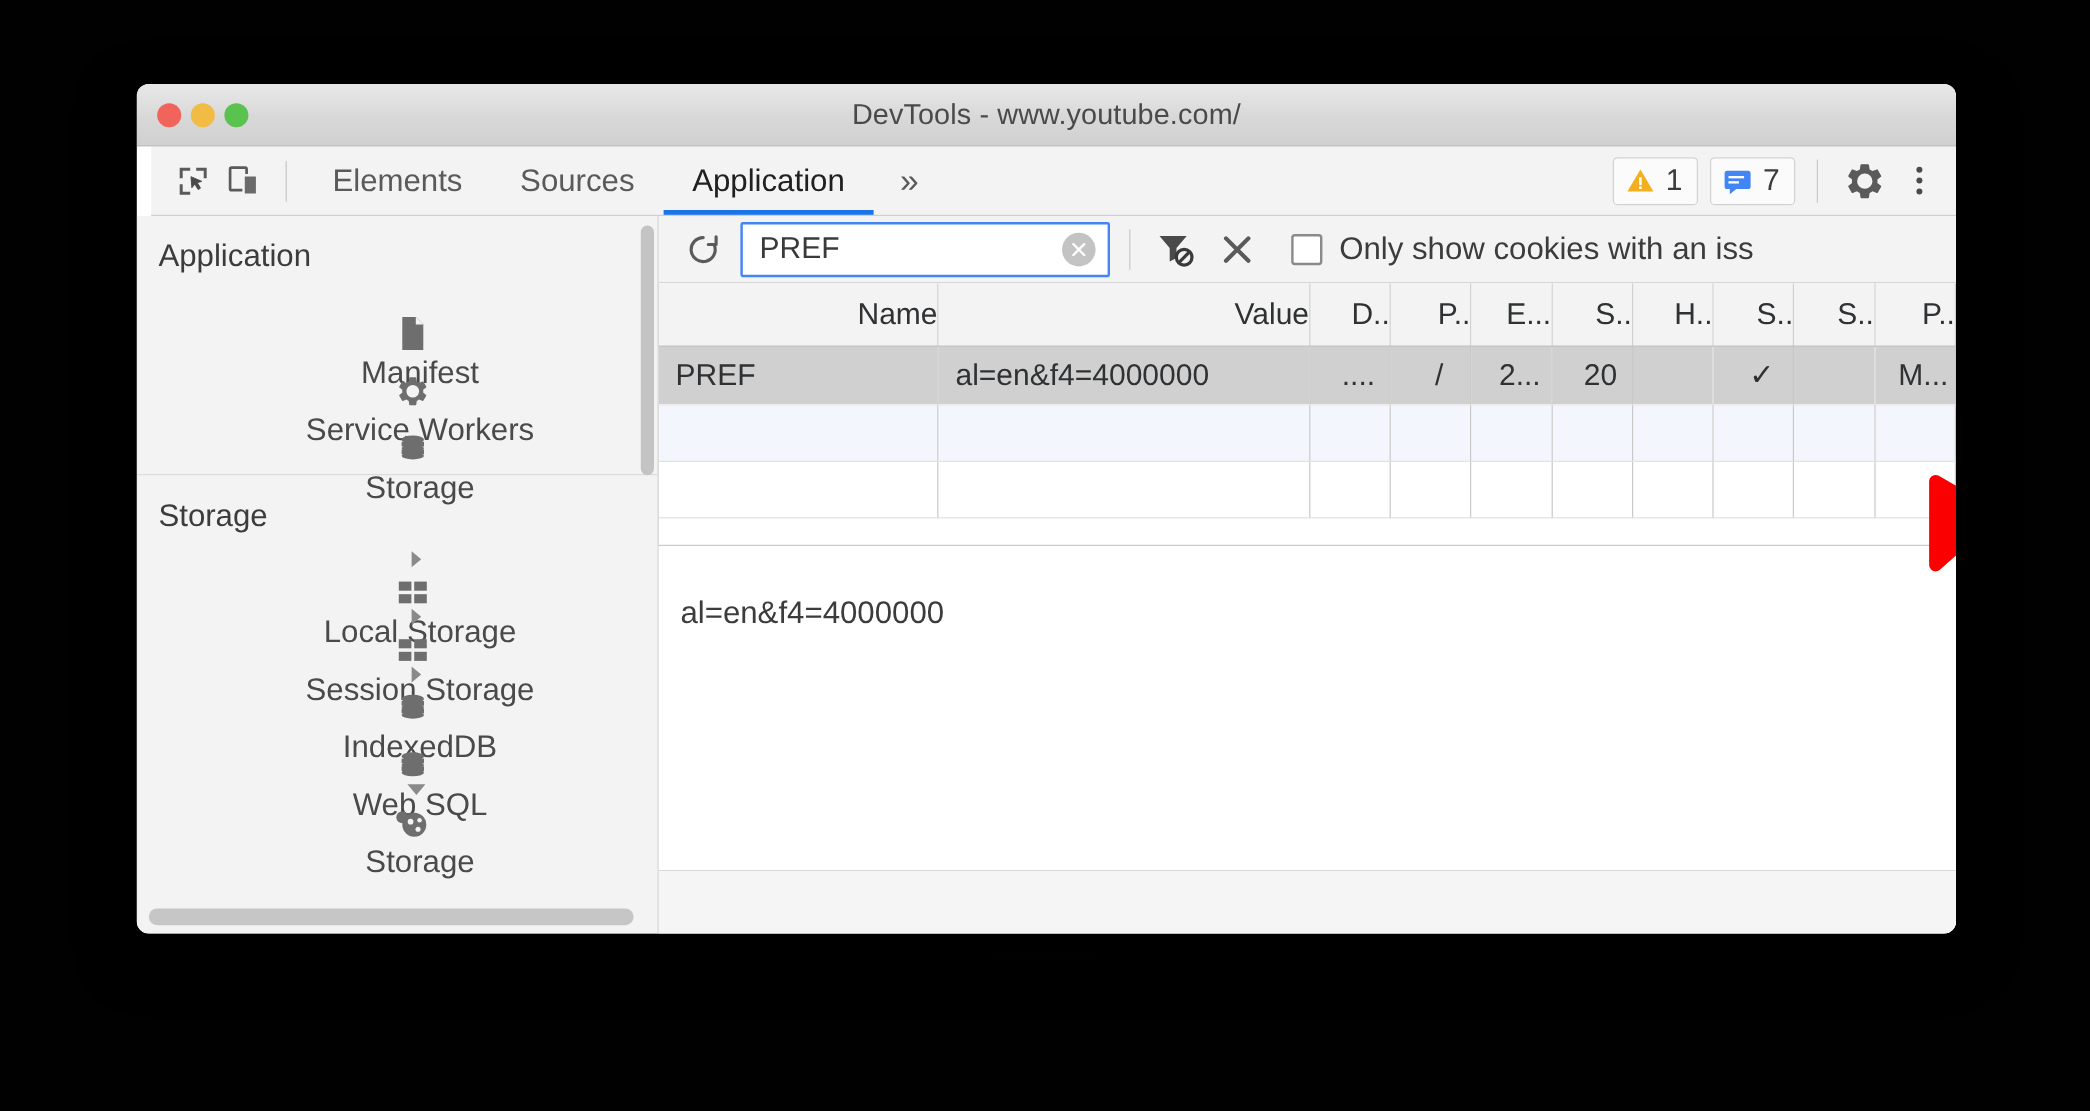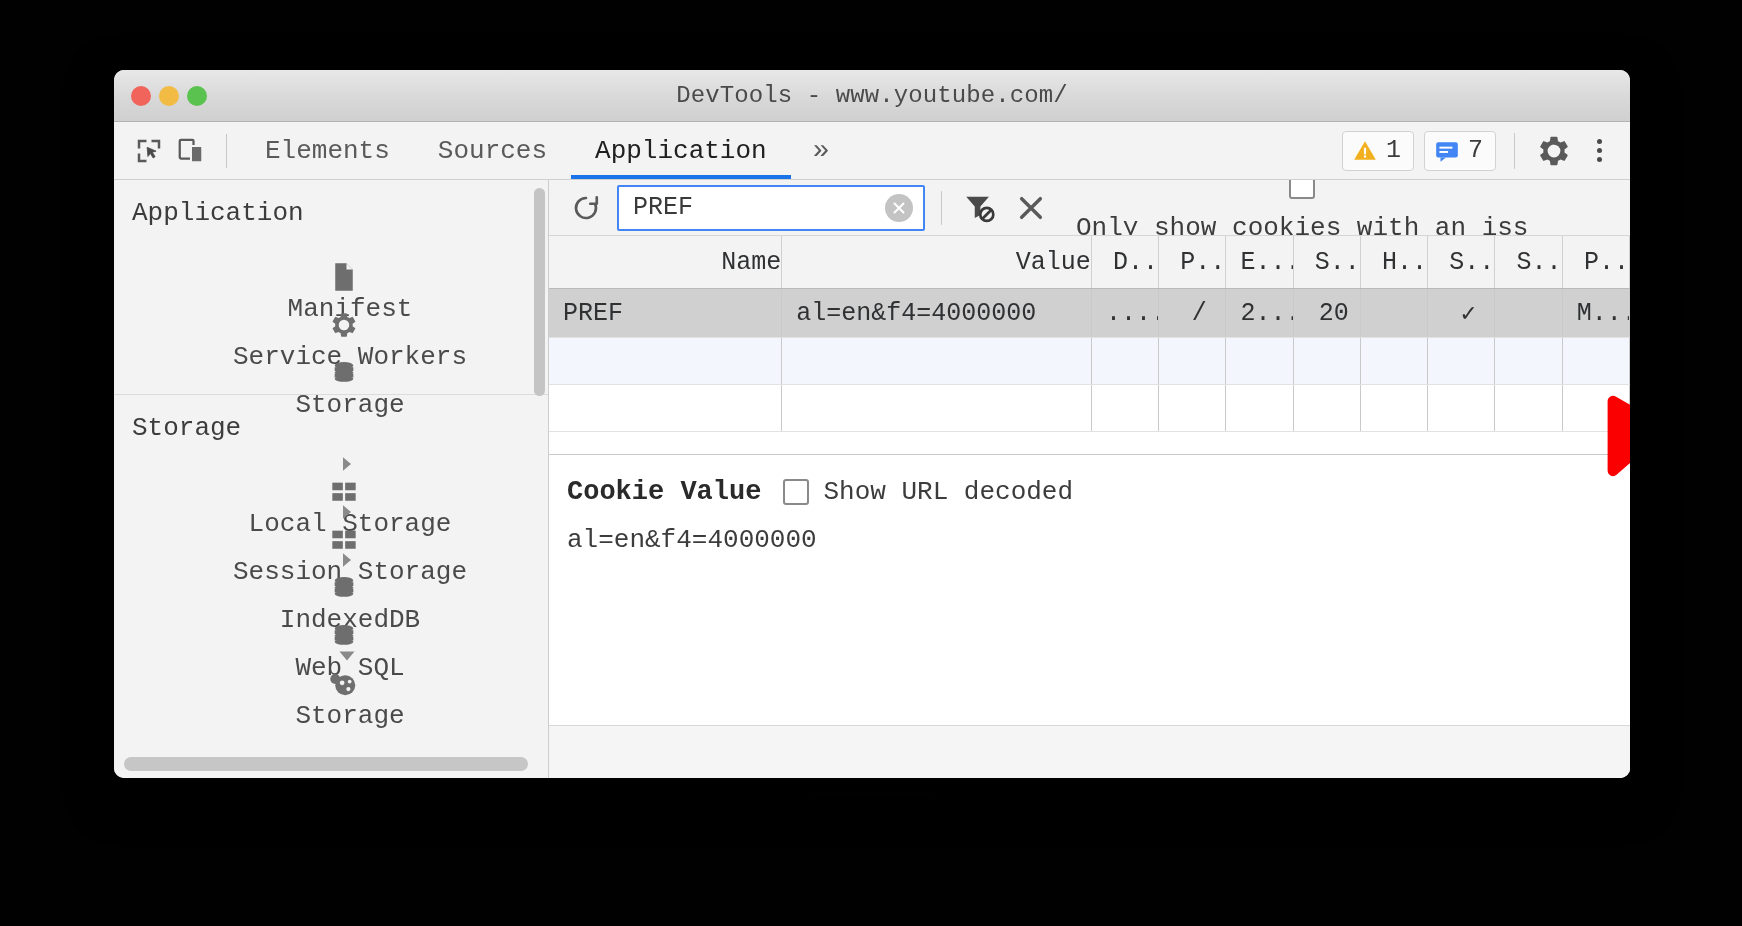--- a/index.html
+++ b/index.html
@@ -35,21 +35,20 @@
     left: 114px;
     top: 70px;
     width: 1516px;
     height: 708px;
     background: #ffffff;
     border-radius: 10px;
     box-shadow: 0 16px 46px rgba(0,0,0,0.75), 0 2px 10px rgba(0,0,0,0.6);
     overflow: hidden;
     display: flex;
     flex-direction: column;
-    font-family: Liberation Mono, monospace;
   }
 
   
   .titlebar {
     position: relative;
     height: 51px;
     flex: 0 0 51px;
     background: linear-gradient(to bottom, #e8e8e8 0%, #d8d8d8 55%, #d0d0d0 100%);
     border-bottom: 1px solid #b4b4b4;
     display: flex;
@@ -83,20 +82,21 @@
   
   .tabstrip {
     height: 58px;
     flex: 0 0 58px;
     background: #f3f3f3;
     border-bottom: 1px solid #cfcfcf;
     display: flex;
     align-items: center;
     padding-left: 14px;
     box-sizing: border-box;
+    margin-left: 12px;
   }
   .tool-icon {
     width: 42px;
     height: 42px;
     display: flex;
     align-items: center;
     justify-content: center;
     border-radius: 3px;
   }
   .vsep {
@@ -318,21 +318,20 @@
     height: 34px;
     background: #c9c9c9;
     margin: 0 6px;
   }
   .checkline {
     display: flex;
     align-items: center;
     gap: 14px;
     margin-left: 14px;
     white-space: nowrap;
-    flex-direction: column;
   }
   .cbox {
     width: 26px;
     height: 26px;
     flex: 0 0 26px;
     border: 2px solid #8a8a8a;
     border-radius: 3px;
     background: #fff;
     box-sizing: border-box;
   }
@@ -753,27 +752,20 @@
               <td></td>
               <td></td>
               <td></td>
               <td></td>
             </tr>
           </tbody>
         </table>
       </div>
 
       <div class="detail">
-        <div class="detail-head">
-          <span class="detail-title">Cookie Value</span>
-          <span class="detail-check">
-            <span class="cbox"></span>
-            <span class="cb-label">Show URL decoded</span>
-          </span>
-        </div>
         <div class="detail-value">al=en&amp;f4=4000000</div>
       </div>
 
       <div class="panel-footer"></div>
 
       <svg class="cursor-arrow" viewBox="0 0 100 100">
         <path d="M10 6 L10 64 L27 49 L41 83 L59 74 L44 41 L66 38 Z" fill="#fa0000" stroke="#fa0000" stroke-width="9" stroke-linejoin="round"></path>
       </svg>
     </div>
   </div>

